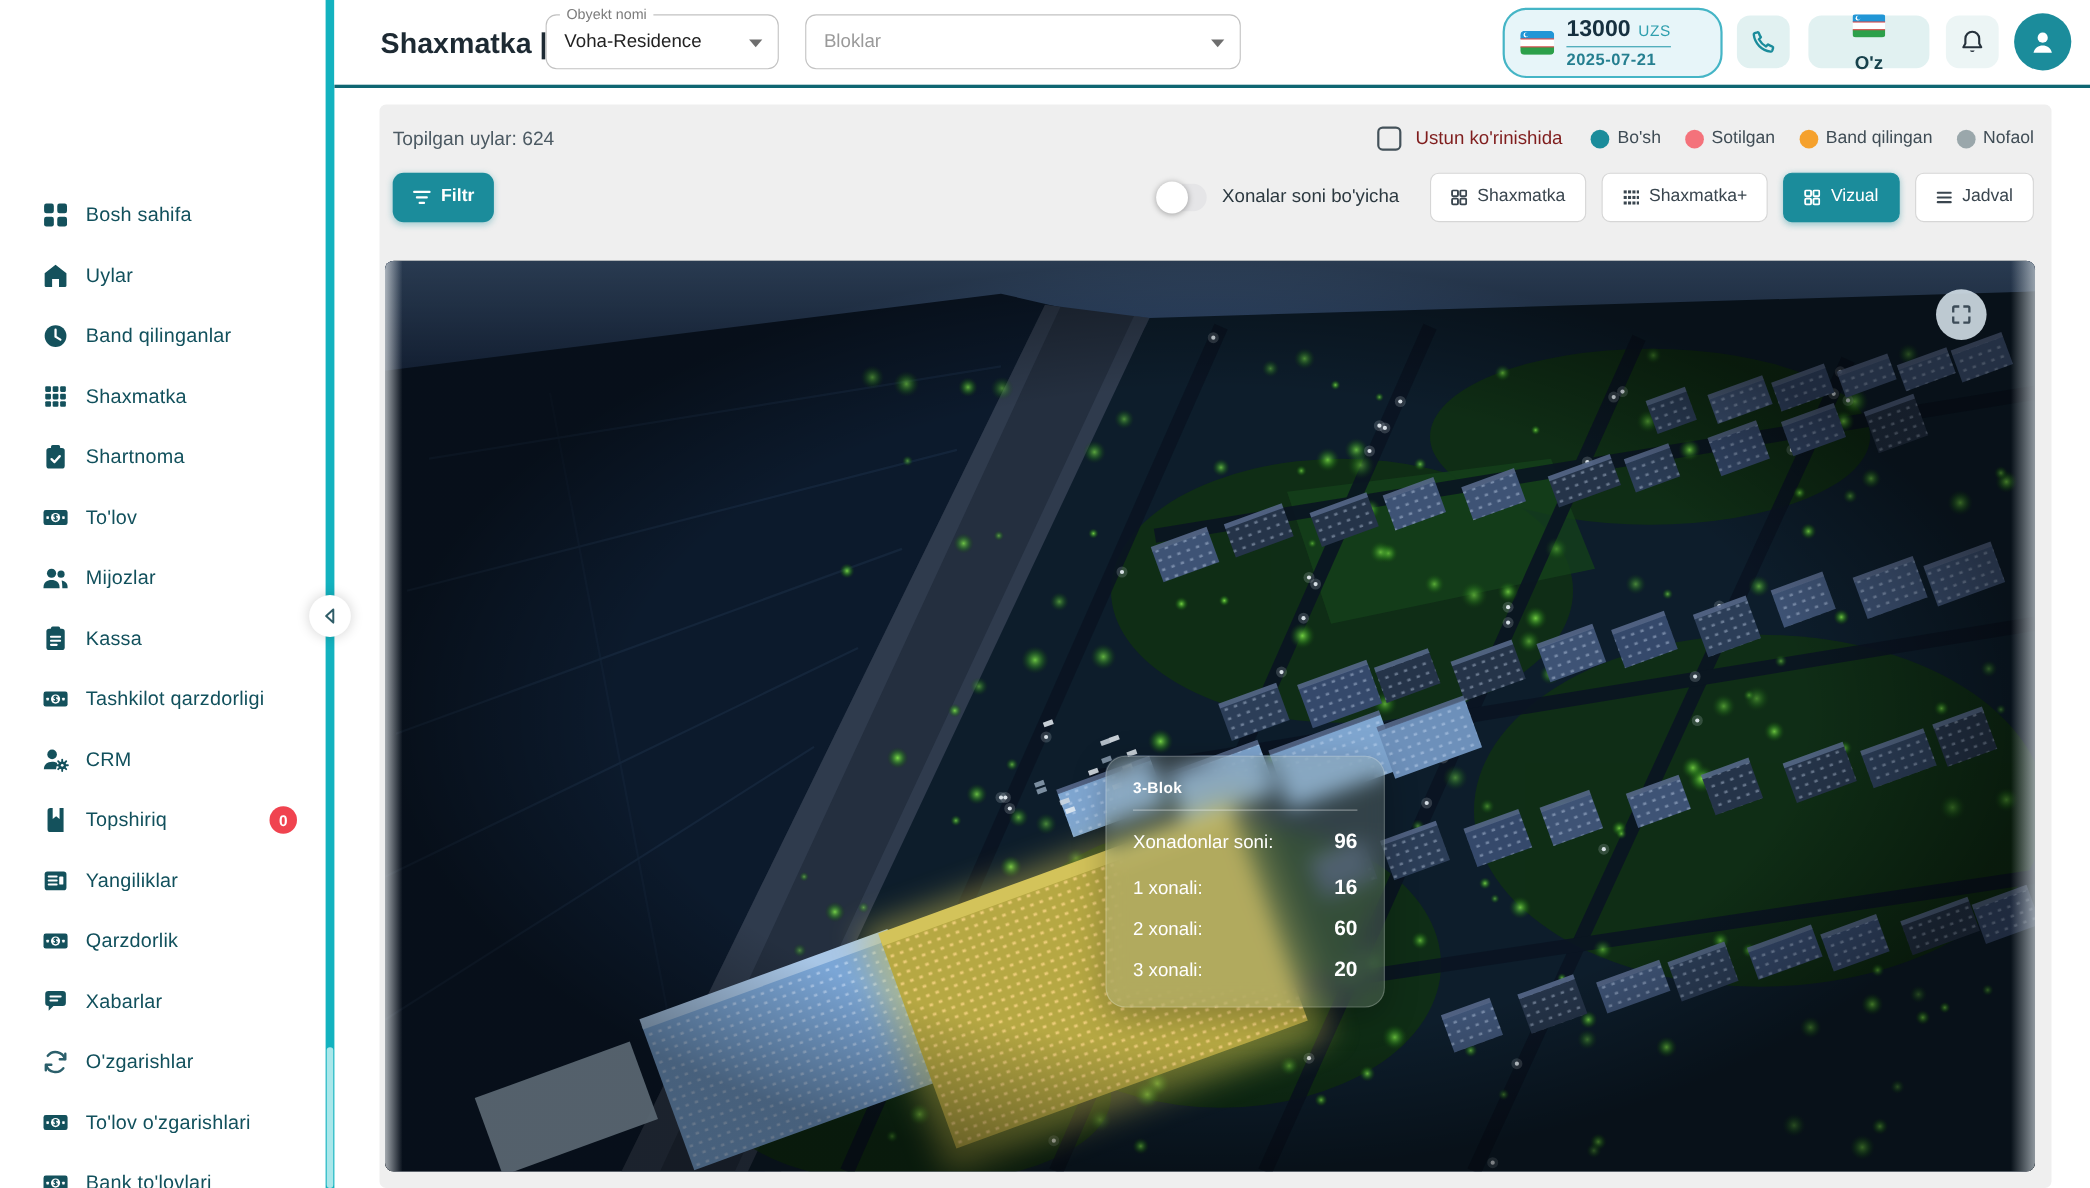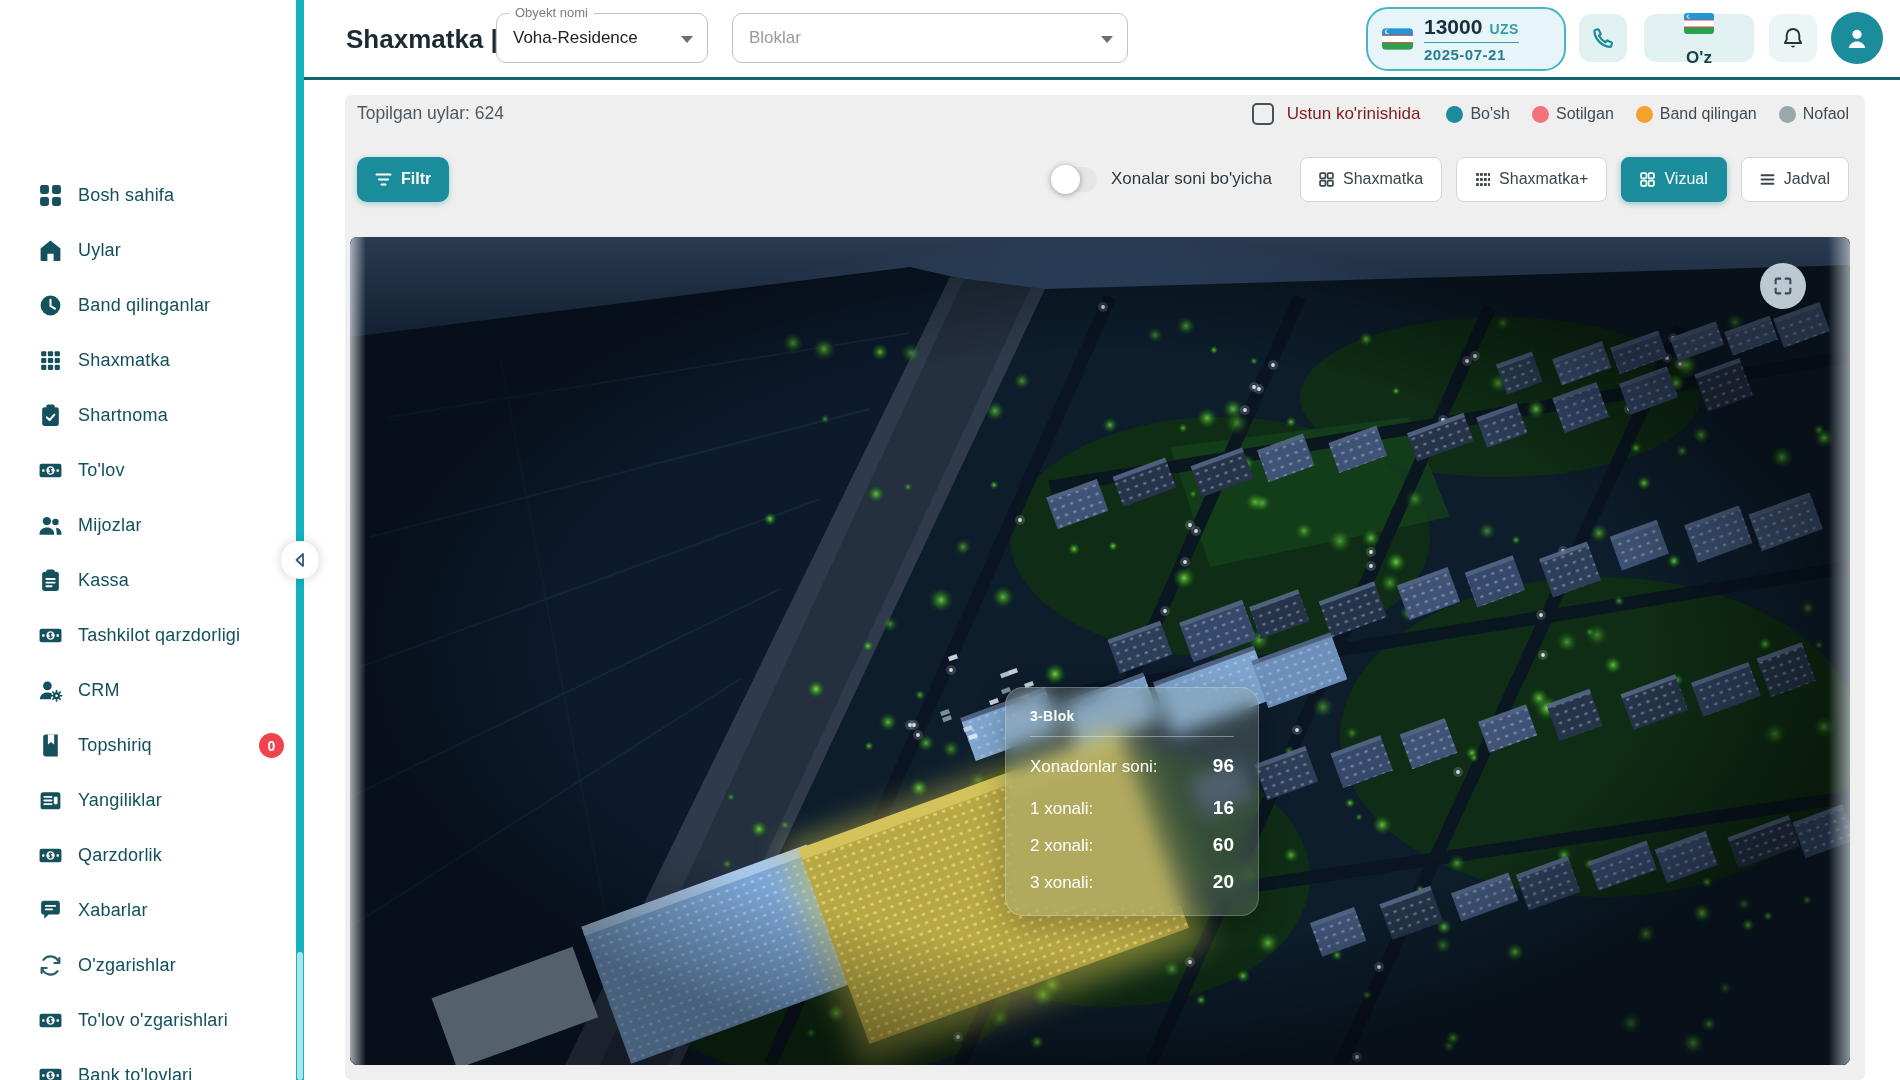--- a/index.html
+++ b/index.html
@@ -10,21 +10,21 @@
   
   .sidebar { position:absolute; left:0; top:0; width:296px; height:1080px; background:#fff; }
   .logo { position:absolute; left:44px; top:12px; width:230px; height:110px; cursor:pointer; }
   .logo-back { position:absolute; left:10px; top:4px; width:96px; height:96px; background:#9edbe3;
     border-radius:20px; transform:rotate(10deg); }
   .logo-front { position:absolute; left:4px; top:8px; width:94px; height:92px; background:#1b8c9b;
     border-radius:22px; transform:rotate(-4deg); display:flex; align-items:center; justify-content:center; }
   .logo-text { position:absolute; left:118px; top:26px; font-family:"Liberation Serif", serif;
     font-weight:700; font-size:31px; line-height:0.98; color:#1b8c9b; }
   .nav { position:absolute; left:0; top:168px; width:296px; }
-  .nav-item { display:flex; align-items:center; height:55px; padding:0 12px 0 38px; cursor:pointer; }
+  .nav-item { display:flex; align-items:center; height:55px; padding:0 26px 0 38px; cursor:pointer; }
   .nav-item svg { width:25px; height:25px; flex:0 0 25px; }
   .nav-item span.lbl { margin-left:15px; font-size:18px; font-weight:500; color:#11505c; letter-spacing:.2px; }
   .nav-badge { margin-left:auto; min-width:25px; height:25px; border-radius:50%; background:#f0434f;
     color:#fff; font-size:14px; font-weight:700; display:flex; align-items:center; justify-content:center; }
   .ic { fill:#14515c; }
 
   
   .vbar { position:absolute; left:296px; top:0; width:8px; height:1080px; background:#13b2bf; }
   .vbar-thumb { position:absolute; left:297px; top:952px; width:6px; height:128px; background:#a9e7ea; border-radius:3px; }
   .collapse-btn { position:absolute; left:281px; top:541px; width:38px; height:38px; border-radius:50%;
@@ -44,35 +44,35 @@
     border-left:6px solid transparent; border-right:6px solid transparent; border-top:7px solid #6e6e6e; }
   .sel-obj { left:192px; width:212px; }
   .sel-blk { left:428px; width:396px; }
 
   .currency { position:absolute; left:1062px; top:7px; width:200px; height:64px; background:#e7f5f9;
     border:2px solid #45b5c6; border-radius:22px; display:flex; align-items:center; padding:0 14px; cursor:pointer; }
   .flag { width:31px; height:22px; border-radius:4px; overflow:hidden; flex:0 0 31px; }
   .cur-right { margin-left:11px; }
   .cur-line1 { display:flex; align-items:baseline; gap:7px; border-bottom:1.5px solid #2f9fae; padding-bottom:3px; }
   .cur-amount { font-size:21px; font-weight:800; color:#16303f; }
-  .cur-code { font-size:14px; font-weight:700; color:#2f9fae; letter-spacing:.5px; }
+  .cur-code { font-size:14px; font-weight:400; color:#2f9fae; letter-spacing:.5px; }
   .cur-date { margin-top:3px; font-size:15px; font-weight:700; color:#257f90; letter-spacing:.5px; }
 
   .hbtn { position:absolute; top:14px; height:48px; border-radius:12px; background:#e1f1f1;
     display:flex; align-items:center; justify-content:center; cursor:pointer;flex-direction:column; }
   .btn-phone { left:1275px; width:48px; }
   .btn-lang  { left:1340px; width:110px; gap:9px; }
   .btn-lang .lang-lbl { font-size:17px; font-weight:600; color:#17424c; }
   .btn-bell  { left:1465px; width:48px; background:#ecf5f5; }
   .avatar { position:absolute; left:1527px; top:12px; width:52px; height:52px; border-radius:50%;
     background:#1b8c9b; display:flex; align-items:center; justify-content:center; cursor:pointer; }
 
   
   .content { position:absolute; left:345px; top:95px; width:1520px; height:985px; background:#efefef; border-radius:6px; }
-  .row1 { position:absolute; left:12px; right:16px; top:8px; height:46px; display:flex; align-items:flex-start; }
+  .row1 { position:absolute; left:12px; right:16px; top:8px; height:46px; display:flex; align-items:center; }
   .found { font-size:17.5px; color:#4c5a63; }
   .row1-right { margin-left:auto; display:flex; align-items:center; gap:26px; }
   .chk-group { display:flex; align-items:center; gap:13px; cursor:pointer; }
   .checkbox { width:22px; height:22px; border:2.5px solid #44525a; border-radius:5px; background:transparent; }
   .chk-lbl { font-size:17px; color:#7f1d1d; }
   .legend { display:flex; align-items:center; gap:22px; }
   .legend-item { display:flex; align-items:center; gap:7px; cursor:pointer; }
   .dot { width:17px; height:17px; border-radius:50%; }
   .legend-item span.llbl { font-size:16px; color:#3f4c55; }
 

